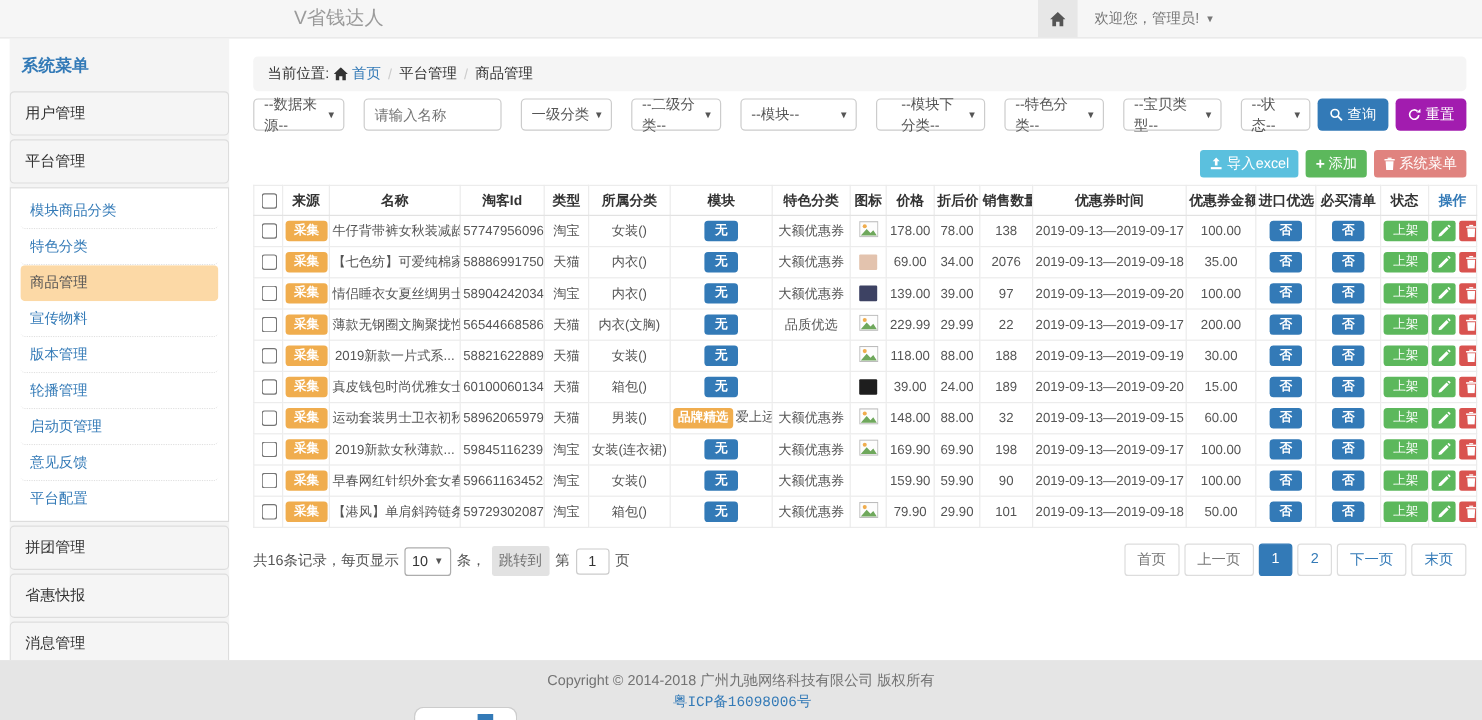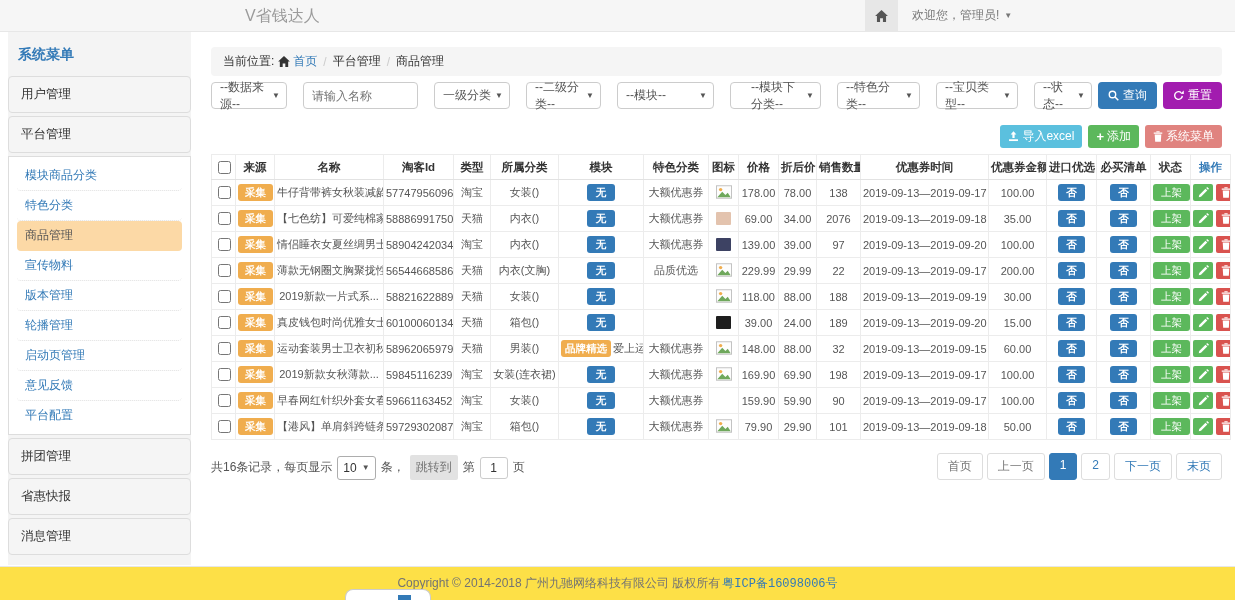--- a/index.html
+++ b/index.html
@@ -69,21 +69,21 @@
   .pg-left { display:flex; align-items:center; gap:5px; }
   .mini-select { height:24px; border:1px solid #adadad; border-radius:3px; background:#fff; display:inline-flex; align-items:center; padding:0 5px; gap:5px; color:#333; cursor:pointer; }
   .mini-select .sel-caret { font-size:8px; color:#555; }
   .jump-label { background:#e2e2e2; padding:4px 6px; border-radius:2px; color:#737373; cursor:pointer; }
   .jump-input { width:28px; height:22px; border:1px solid #ccc; border-radius:3px; text-align:center; font-size:12px; color:#333; outline:none; font-family:inherit; }
   .pager { display:flex; gap:4px; }
   .page-btn { border:1px solid #ddd; background:#fff; padding:4px 10px; border-radius:3px; color:#337ab7; cursor:pointer; font-size:12px; }
   .page-btn.disabled { color:#777; }
   .page-btn.active { background:#337ab7; border-color:#337ab7; color:#fff; }
   
-  .footer { position:absolute; left:0; bottom:0; width:100%; height:34px; background:#fde047; border-top:1px solid #e7e7e7; display:flex; align-items:center; justify-content:center; color:#737373; z-index:5; }
+  .footer { position:absolute; left:0; bottom:0; width:100%; height:50px; background:#e5e5e5; border-top:1px solid #e7e7e7; display:flex; align-items:center; justify-content:center; color:#737373; z-index:5;flex-direction:column; }
   .footer a { color:#337ab7; text-decoration:none; margin-left:2px; cursor:pointer;font-family:Liberation Mono, monospace; }
   .ghost-box { position:absolute; left:345px; bottom:0; width:86px; height:11px; background:#fff; border:1px solid #ccc; border-bottom:none; border-radius:8px 8px 0 0; z-index:6; }
   .ghost-box .blue-bit { position:absolute; left:52px; bottom:0; width:13px; height:5px; background:#337ab7; }
 </style>
 </head>
 <body>
 
 <div class="topbar">
   <span class="brand">V省钱达人</span>
   <div class="top-right">

